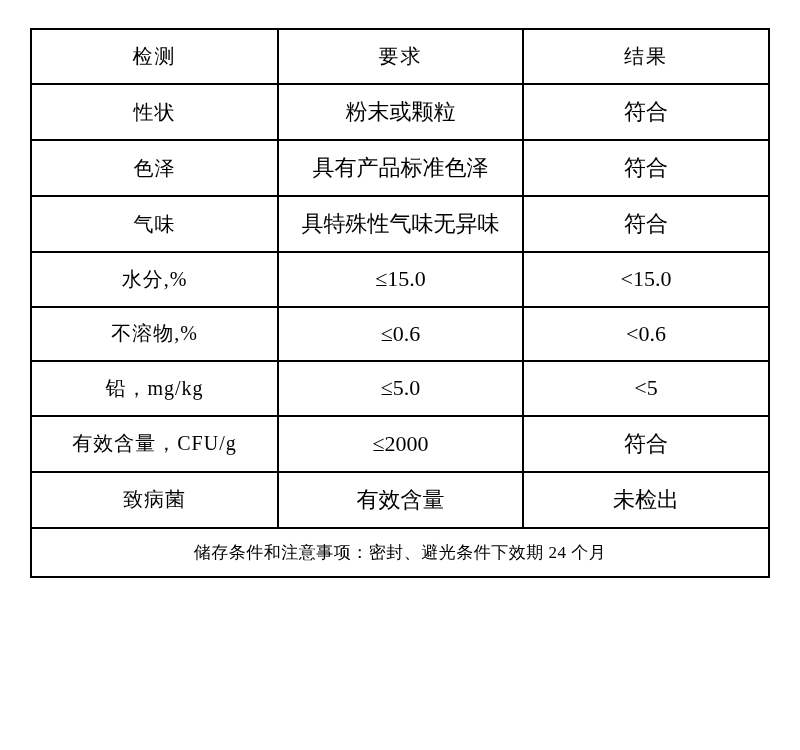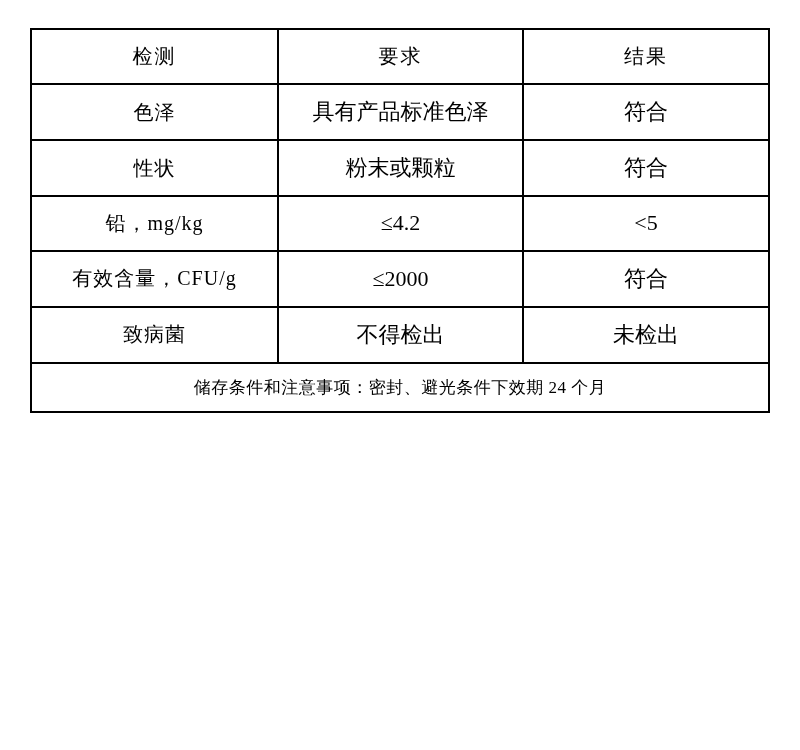--- a/index.html
+++ b/index.html
@@ -65,52 +65,67 @@
   </colgroup>
   <thead>
     <tr>
       <th>检测</th>
       <th>要求</th>
       <th>结果</th>
     </tr>
   </thead>
   <tbody id="rows-body">
   <tr>
+    <td class="c-test">性状</td>
+    <td class="c-req">粉末或颗粒</td>
+    <td class="c-res">符合</td>
+  </tr>
+
+  <tr>
     <td class="c-test">色泽</td>
     <td class="c-req">具有产品标准色泽</td>
     <td class="c-res">符合</td>
   </tr>
 
   <tr>
-    <td class="c-test">性状</td>
-    <td class="c-req">粉末或颗粒</td>
+    <td class="c-test">气味</td>
+    <td class="c-req">具特殊性气味无异味</td>
     <td class="c-res">符合</td>
   </tr>
 
 
+  <tr>
+    <td class="c-test">水分,%</td>
+    <td class="c-req">≤15.0</td>
+    <td class="c-res">&lt;15.0</td>
+  </tr>
 
-
+  <tr>
+    <td class="c-test">不溶物,%</td>
+    <td class="c-req">≤0.6</td>
+    <td class="c-res">&lt;0.6</td>
+  </tr>
 
 
   <tr>
     <td class="c-test">铅，mg/kg</td>
-    <td class="c-req">≤4.2</td>
+    <td class="c-req">≤5.0</td>
     <td class="c-res">&lt;5</td>
   </tr>
 
 
   <tr>
     <td class="c-test">有效含量，CFU/g</td>
     <td class="c-req">≤2000</td>
     <td class="c-res">符合</td>
   </tr>
 
   <tr>
     <td class="c-test">致病菌</td>
-    <td class="c-req">不得检出</td>
+    <td class="c-req">有效含量</td>
     <td class="c-res">未检出</td>
   </tr>
 </tbody>
   <tfoot>
     <tr>
       <td class="footer-cell" colspan="3">储存条件和注意事项：密封、避光条件下效期 24 个月</td>
     </tr>
   </tfoot>
 </table>
 

